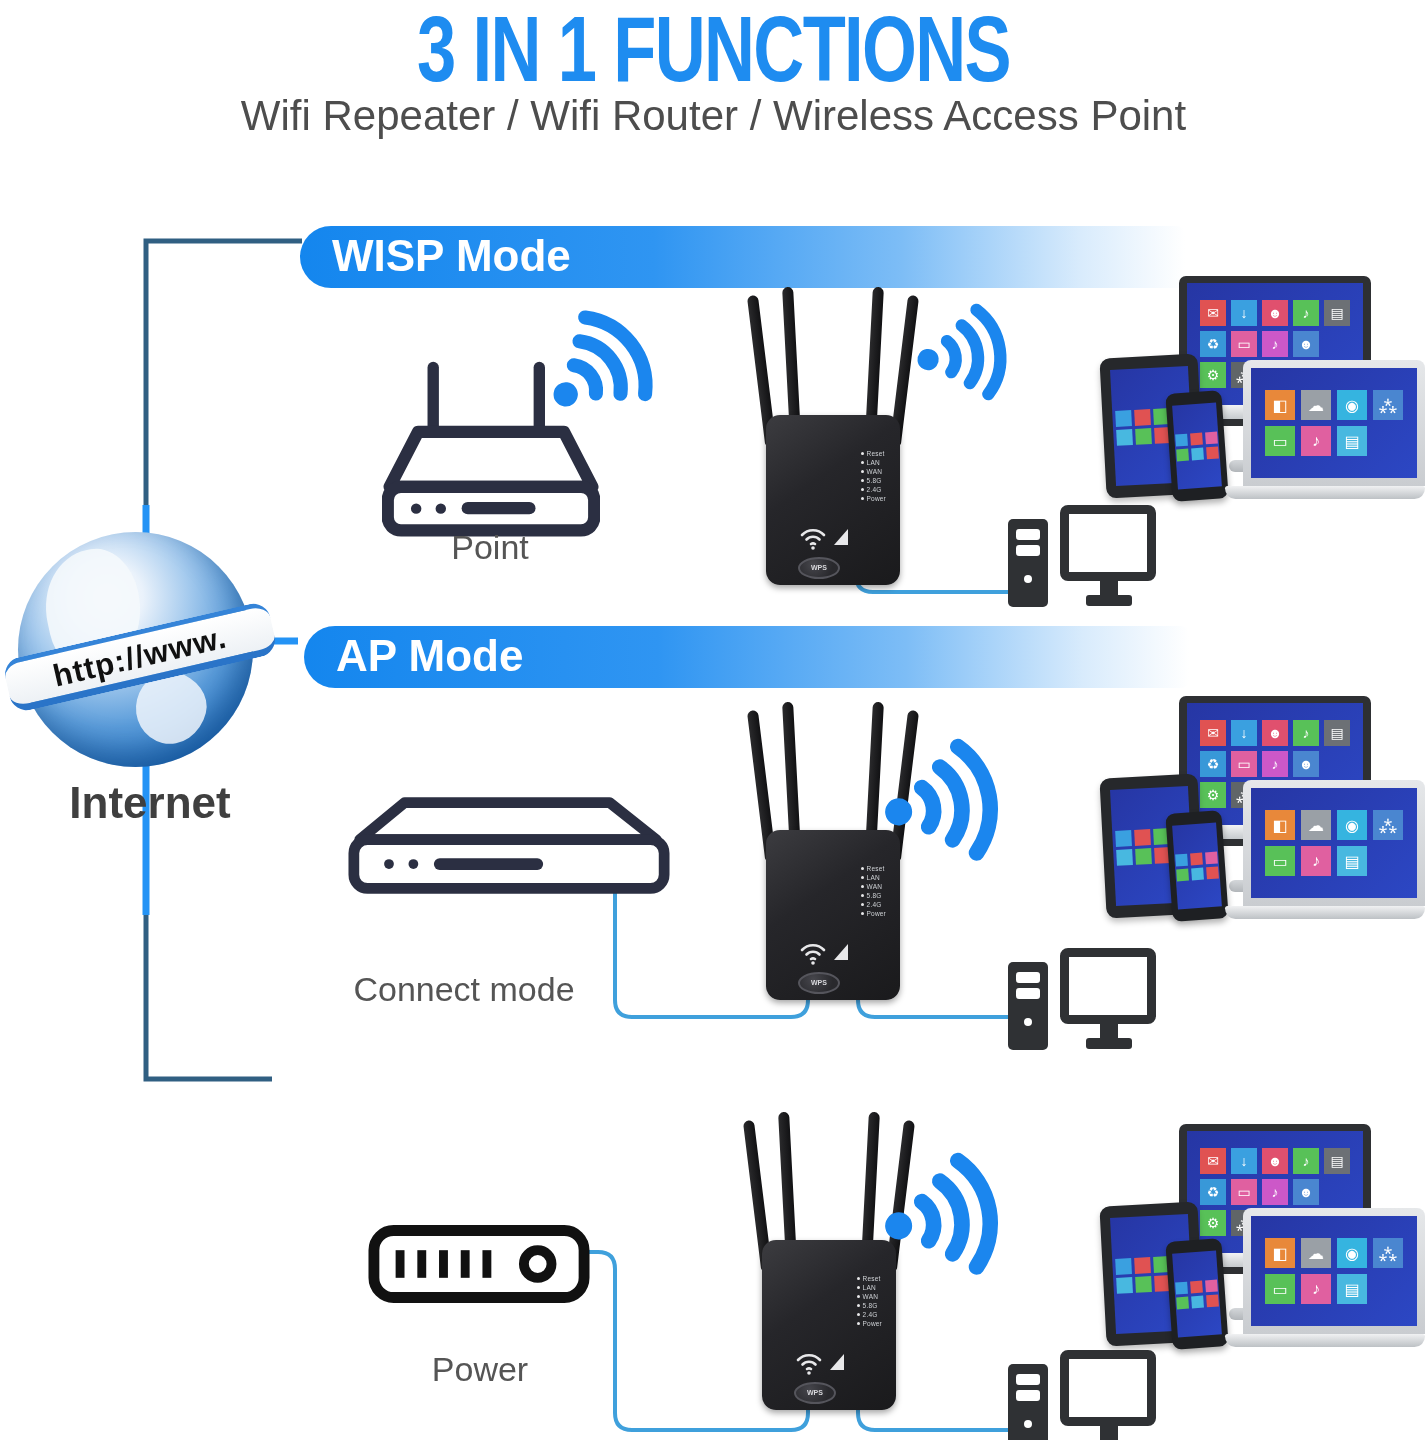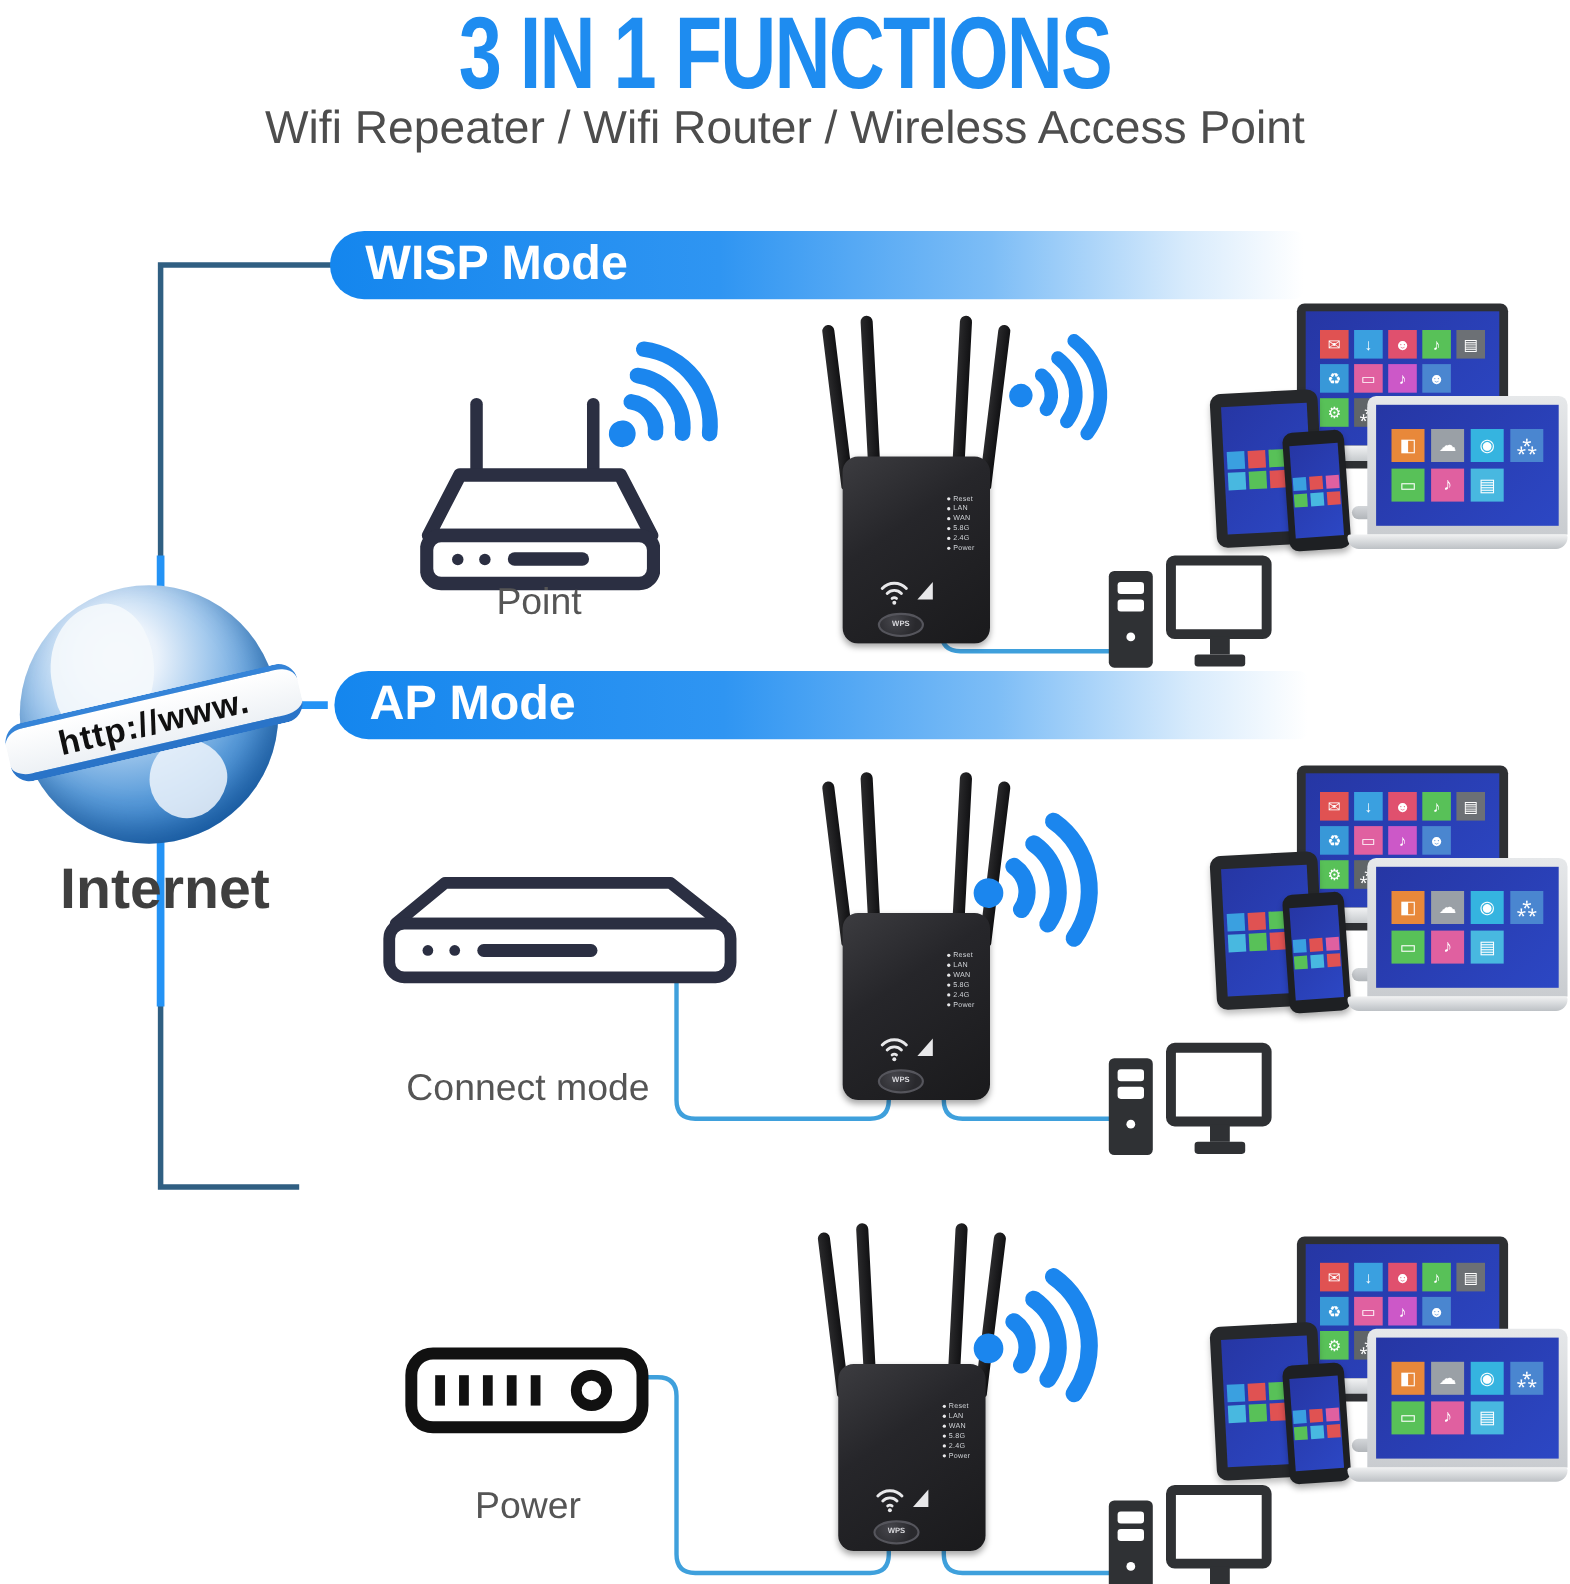--- a/index.html
+++ b/index.html
@@ -15,40 +15,40 @@
 
   
   svg.lines{ position:absolute; left:0; top:0; z-index:1; }
   .ln-dark{ stroke:#305f82; stroke-width:5; fill:none; }
   .ln-bright{ stroke:#2493f5; stroke-width:7; fill:none; }
   .ln-cable{ stroke:#3fa0dc; stroke-width:4; fill:none; stroke-linecap:round; }
 
   
   .banner{ position:absolute; height:62px; width:885px; z-index:2; border-radius:31px 8px 8px 31px;
            background:linear-gradient(90deg,#1486ee 0%,#2f95f2 40%,#7dbdf6 68%,#d8ebfc 88%,#ffffff 100%);
-           color:#fff; font-weight:bold; font-size:44px; line-height:60px; padding-left:32px; }
+           color:#fff; font-weight:bold; font-size:44px; line-height:60px; padding-left:32px;margin-top:16px; }
   .banner.b1{ left:300px; top:210px; }
   .banner.b2{ left:304px; top:610px; }
   .banner.b3{ left:270px; top:1048px; }
 
   
   .globe{ position:absolute; left:18px; top:532px; width:235px; height:235px; border-radius:50%; z-index:2;
           background:radial-gradient(circle at 38% 28%, #ffffff 0%, #eaf2fb 16%, #a6cbee 36%, #5a9cda 58%, #2a79c8 78%, #1b65b2 100%);
           box-shadow:inset -10px -16px 28px rgba(0,40,90,.35); }
   .globe::before{ content:""; position:absolute; left:28px; top:18px; width:95px; height:120px; background:#f4f8fc;
           border-radius:58% 42% 60% 40% / 55% 45% 60% 40%; opacity:.9; transform:rotate(-12deg); }
   .globe::after{ content:""; position:absolute; left:118px; top:140px; width:70px; height:72px; background:#eef5fb;
           border-radius:45% 55% 50% 50% / 50% 45% 55% 50%; opacity:.85; transform:rotate(14deg); }
   .ribbon{ position:absolute; left:-14px; top:98px; width:272px; height:54px; z-index:3;
            background:linear-gradient(#ffffff,#edf1f5);
            border-top:5px solid #3584d8; border-bottom:7px solid #2a74c8;
            border-radius:18px; transform:rotate(-13deg); text-align:center;
            font-weight:bold; font-size:31px; color:#101010; line-height:44px; letter-spacing:1px; }
   .internet-label{ position:absolute; left:40px; top:778px; width:220px; z-index:3; text-align:center;
-           font-size:52px; font-weight:bold; color:#3f3f3f; }
+           font-size:44px; font-weight:bold; color:#3f3f3f; }
 
   
   .icon-svg{ position:absolute; z-index:3; }
   .dev-label{ position:absolute; z-index:3; font-size:34px; color:#555; text-align:center; }
 
   
   .wifi{ position:absolute; z-index:3; }
   .wifi svg{ width:100%; height:100%; }
   .wf1{ left:538px; top:302px; width:128px; height:128px; transform:rotate(-38deg); }
   .wf2{ left:912px; top:298px; width:112px; height:112px; transform:rotate(-8deg); }
@@ -318,21 +318,21 @@
   <div class="pcbase"></div>
 </div>
 
   <svg class="icon-svg" style="left:348px;top:792px;width:322px;height:108px" viewBox="0 0 330 105">
     <path d="M58,8 H268 L316,46 H12 Z" fill="#ffffff" stroke="#2b2f42" stroke-width="11" stroke-linejoin="round"></path>
     <rect x="6" y="46" width="318" height="50" rx="14" fill="#ffffff" stroke="#2b2f42" stroke-width="11"></rect>
     <circle cx="42" cy="71" r="5" fill="#2b2f42"></circle>
     <circle cx="67" cy="71" r="5" fill="#2b2f42"></circle>
     <rect x="88" y="65" width="112" height="12" rx="6" fill="#2b2f42"></rect>
   </svg>
-  <div class="dev-label" style="left:360px;top:970px;width:240px">Connect mode</div>
+  <div class="dev-label" style="left:344px;top:970px;width:240px">Connect mode</div>
 
   <div class="repeater rp2">
   <div class="ant a1"></div>
   <div class="ant a2"></div>
   <div class="ant a3"></div>
   <div class="ant a4"></div>
   <div class="rbody">
     <div class="leds">
       <span class="led">
             <i class="led-dot"></i>

